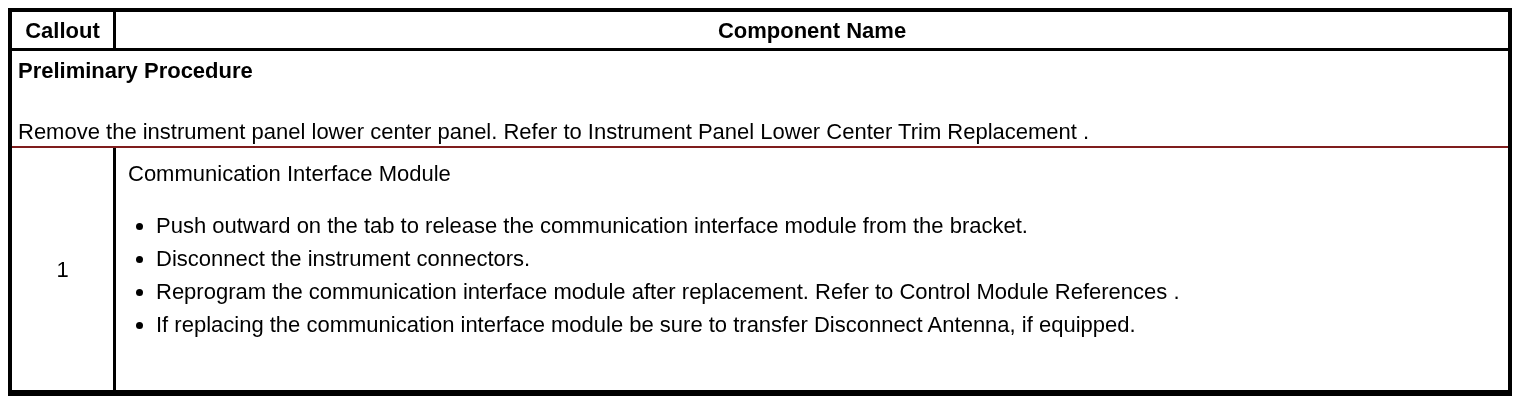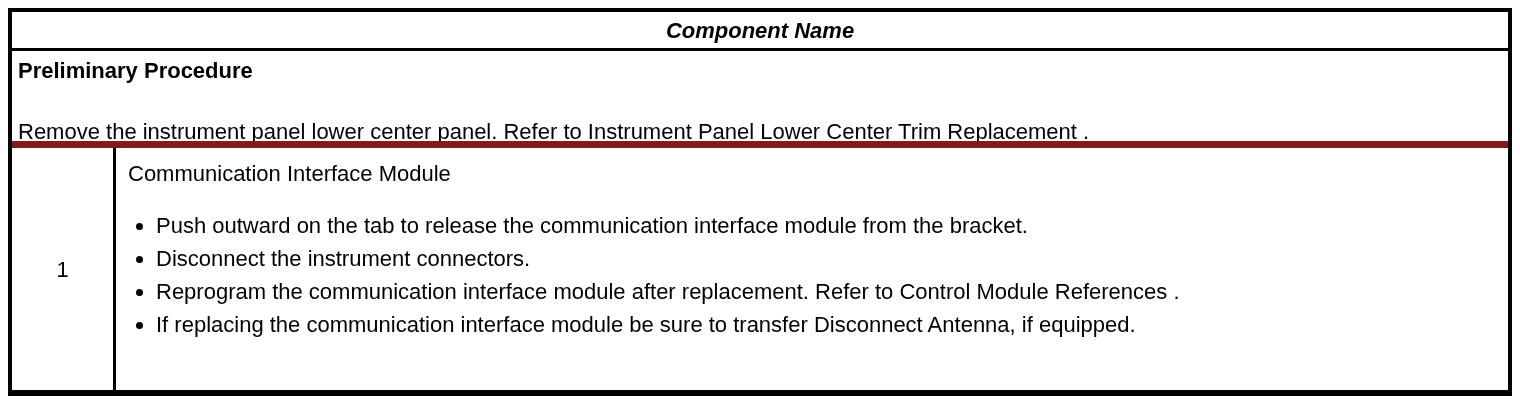--- a/index.html
+++ b/index.html
@@ -39,27 +39,26 @@
     border-right: 3px solid #000000;
     display: flex;
     align-items: center;
     justify-content: center;
   }
   .name-col {
     flex: 1 1 auto;
     display: flex;
     align-items: center;
     justify-content: center;
-    font-style: italic;
   }
   .bold { font-weight: bold; }
   .prelim-row {
     box-sizing: border-box;
     flex: 0 0 97px;
-    border-bottom: 7px solid #7f1d1d;
+    border-bottom: 2px solid #7f1d1d;
     padding: 6px 8px 0 6px;
     overflow: hidden;
   }
   .prelim-row p { margin: 0; }
   .prelim-row .prelim-text { margin-top: 34px; }
   .body-row {
     display: flex;
     flex: 1 1 auto;
     overflow: hidden;
   }
@@ -79,20 +78,21 @@
     margin-bottom: 6px;
   }
 </style>
 </head>
 <body>
 
 <div class="page">
   <div class="doc-table">
 
     <div class="header-row">
+      <div class="callout-col bold">Callout</div>
       <div class="name-col bold">Component Name</div>
     </div>
 
     <div class="prelim-row">
       <p class="bold">Preliminary Procedure</p>
       <p class="prelim-text">Remove the instrument panel lower center panel. Refer to Instrument Panel Lower Center Trim Replacement .</p>
     </div>
 
     <div class="body-row">
       <div class="callout-col">1</div>

